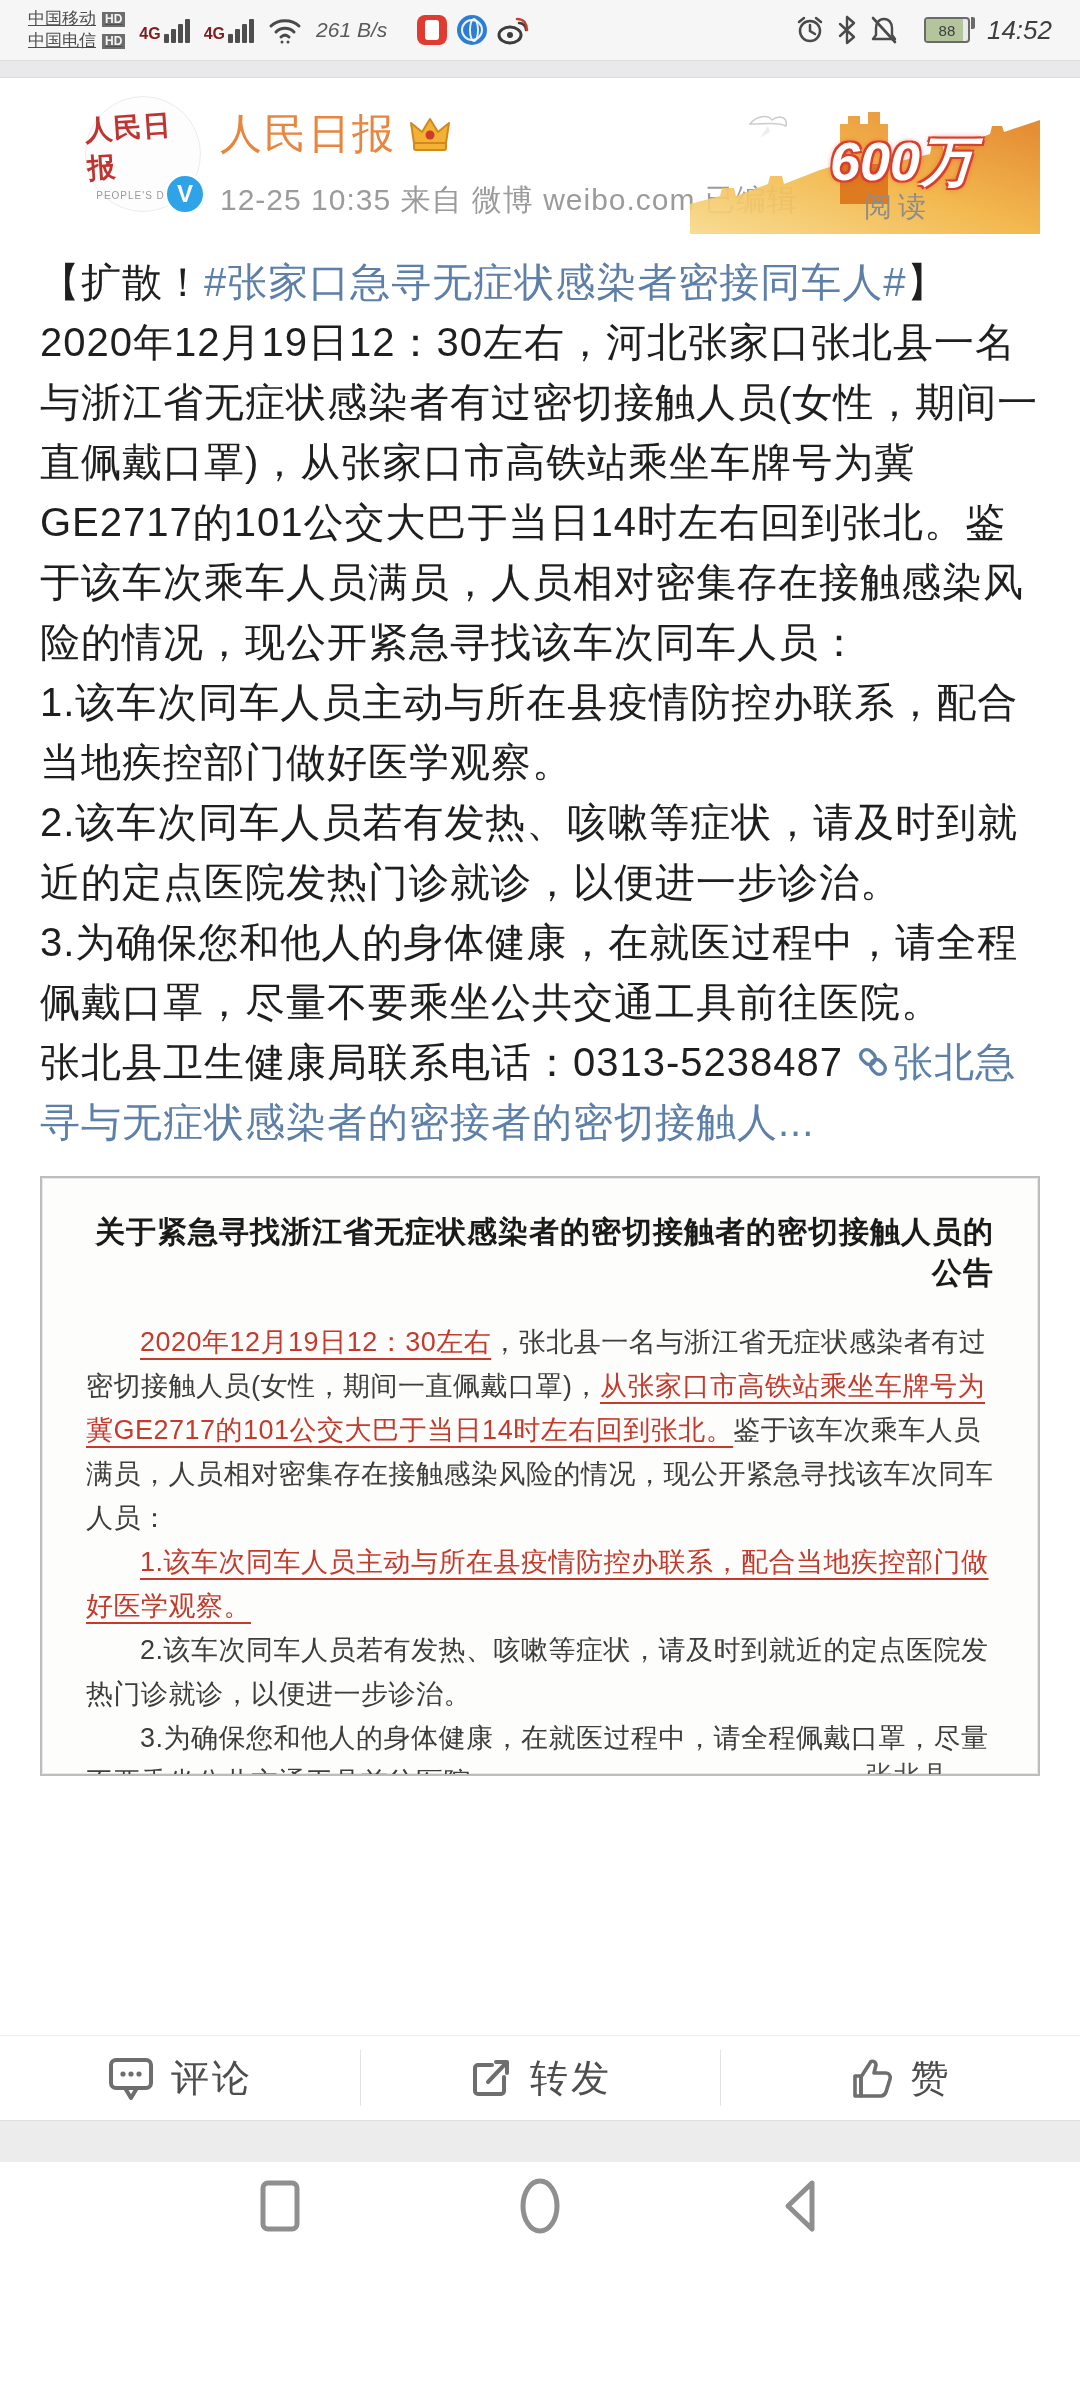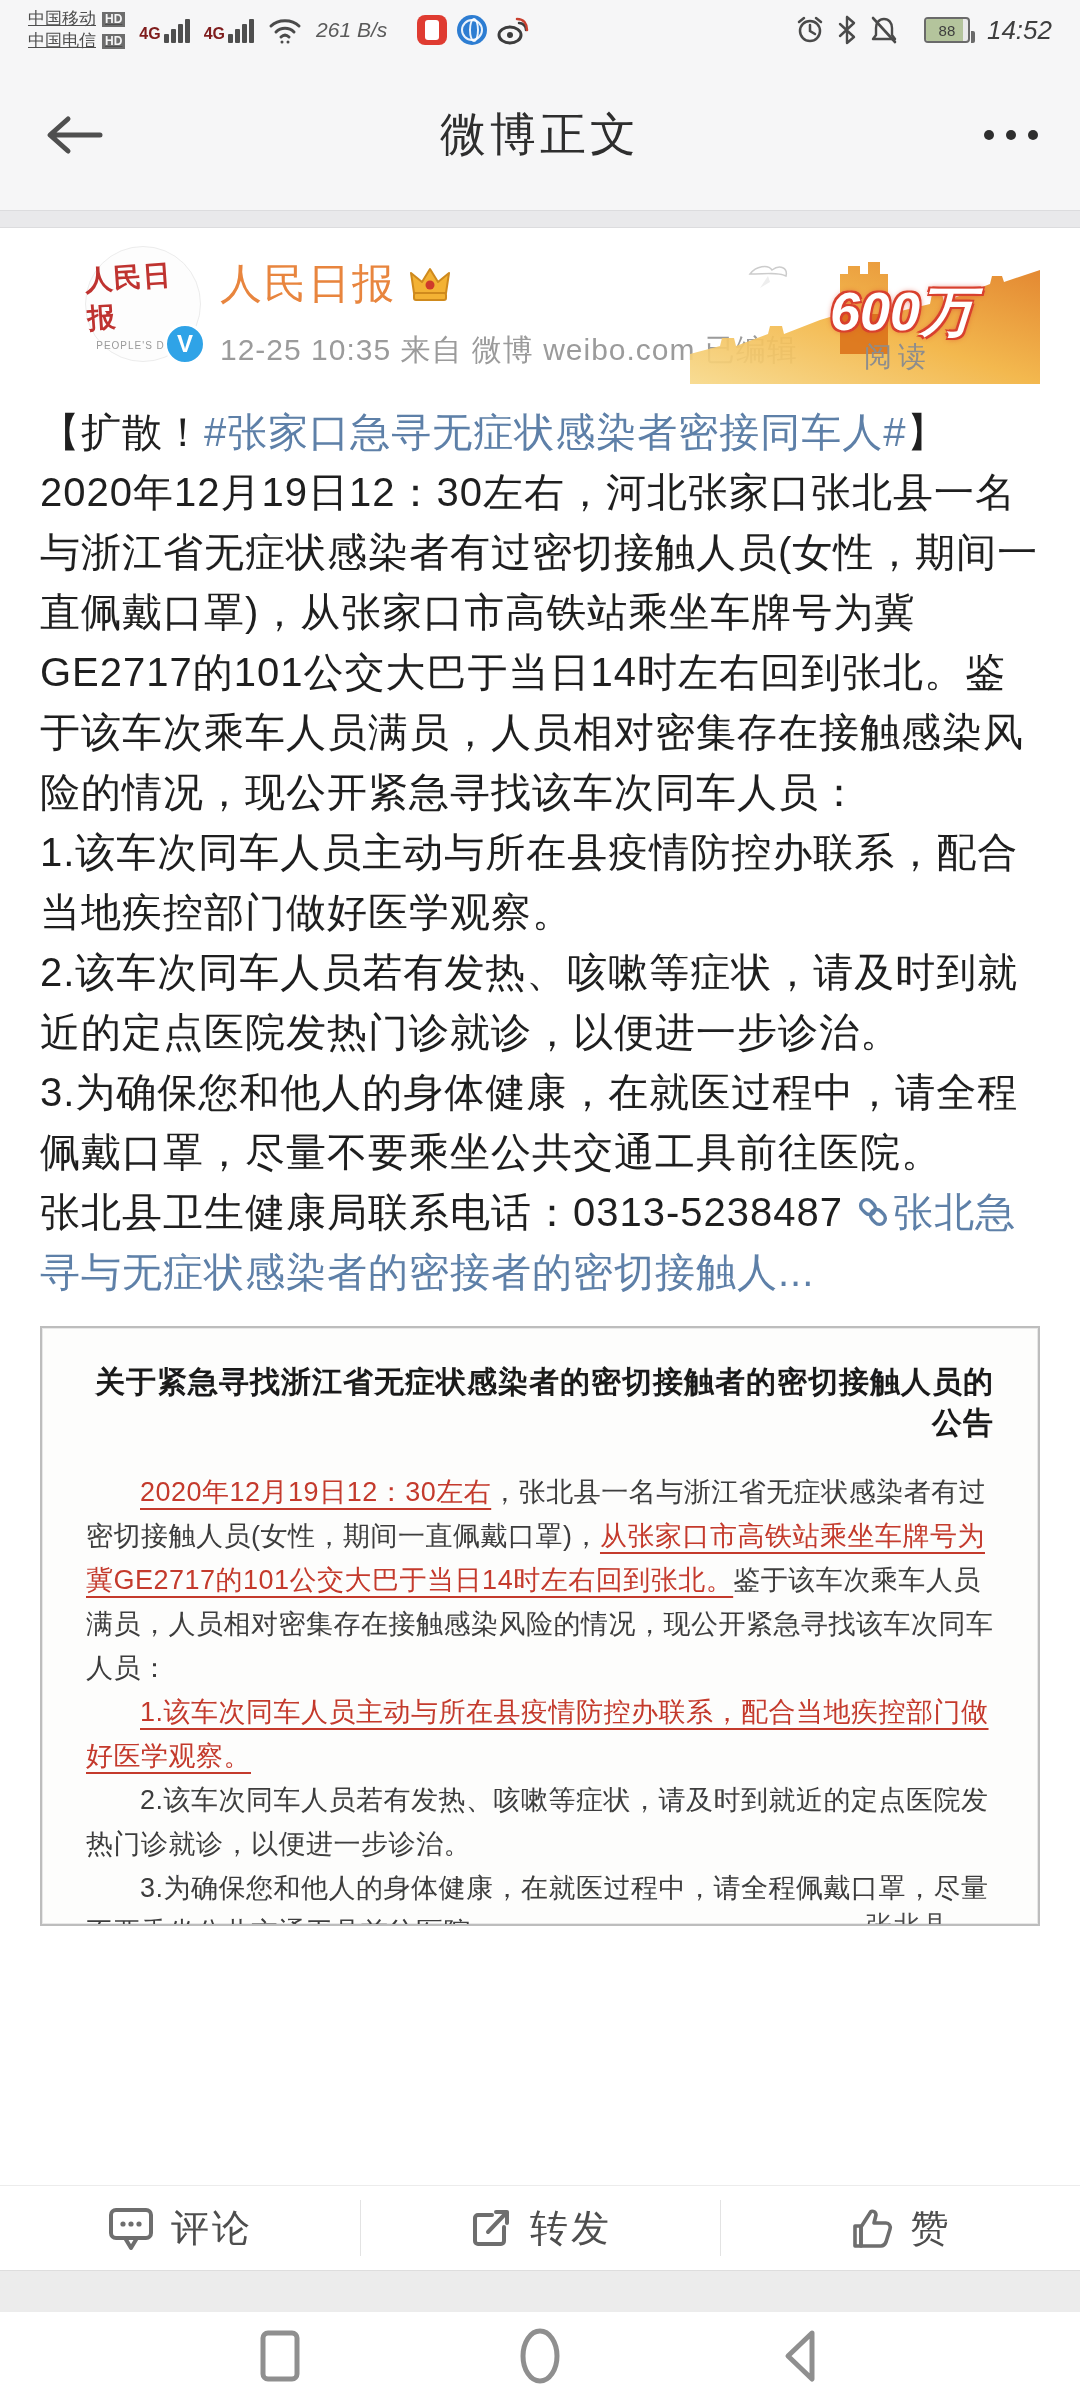--- a/index.html
+++ b/index.html
@@ -18,21 +18,21 @@
   .bars { display:flex; align-items:flex-end; gap:2px; height:26px; }
   .bars i { display:block; width:5px; background:#4e4e4e; border-radius:1px; }
   .speed { font-size:21px; font-style:italic; color:#5a5a5a; white-space:nowrap; }
   .app-icons { display:flex; align-items:center; gap:10px; margin-left:16px; }
   .appicon-red { width:30px; height:30px; border-radius:8px; background:#df3b31; display:flex; align-items:center; justify-content:center; }
   .appicon-red i { display:block; width:14px; height:20px; background:#fff; border-radius:3px; }
   .appicon-globe { width:30px; height:30px; border-radius:50%; background:#2d7dd2; position:relative; overflow:hidden; }
   .appicon-globe:before { content:""; position:absolute; inset:4px; border:2px solid rgba(255,255,255,.9); border-radius:50%; }
   .appicon-globe:after { content:""; position:absolute; top:3px; bottom:3px; left:12px; width:6px; border:2px solid rgba(255,255,255,.9); border-radius:50%; }
   .sb-right { display:flex; align-items:center; gap:12px; }
-  .battery { position:relative; display:flex; align-items:flex-end;padding-left:13px; }
+  .battery { position:relative; display:flex; align-items:flex-start;padding-left:13px; }
   .battery .shell { width:46px; height:26px; border:2px solid #6a6a6a; border-radius:4px; background:#e9e9e9; display:flex; align-items:center; justify-content:center; overflow:hidden; position:relative; }
   .battery .fill { position:absolute; left:0; top:0; bottom:0; width:88%; background:#b4c49c; }
   .battery .pct { position:relative; font-size:15px; color:#3d3d3d; z-index:1; }
   .battery .tip { width:4px; height:12px; background:#6a6a6a; border-radius:0 2px 2px 0; margin-left:1px; }
   .sb-time { font-size:26px; color:#3f3f3f; font-style:italic; }
 
   
   .app-header { height:150px; background:#f6f6f7; display:flex; align-items:center; justify-content:space-between; padding:0 42px; position:relative; }
   .hdr-title { position:absolute; left:0; right:0; text-align:center; font-size:46px; color:#2e2e2e; letter-spacing:4px; }
   .more-dots { display:flex; gap:12px; align-items:center; }
@@ -154,31 +154,20 @@
         <span class="shell">
             <span class="fill"></span>
             <span class="pct">88</span>
           </span>
         <span class="tip"></span>
       </span>
       <span class="sb-time">14:52</span>
     </div>
   </div>
 
-  <div class="app-header">
-    <span class="hdr-title">微博正文</span>
-    <svg width="64" height="48" viewBox="0 0 64 48" style="position:relative;z-index:1">
-      <path d="M58 24 H10 M26 8 L8 24 L26 40" fill="none" stroke="#4f4f4f" stroke-width="5" stroke-linecap="round" stroke-linejoin="round"></path>
-    </svg>
-    <span class="more-dots" style="position:relative;z-index:1">
-        <i></i>
-        <i></i>
-        <i></i>
-      </span>
-  </div>
 
   <div class="divider-strip"></div>
 
   <div class="post-card">
 
     <div class="post-header">
       <div class="avatar">
         <span class="zh">人民日报</span>
         <span class="en">PEOPLE'S DAILY</span>
         <span class="v-badge">V</span>

